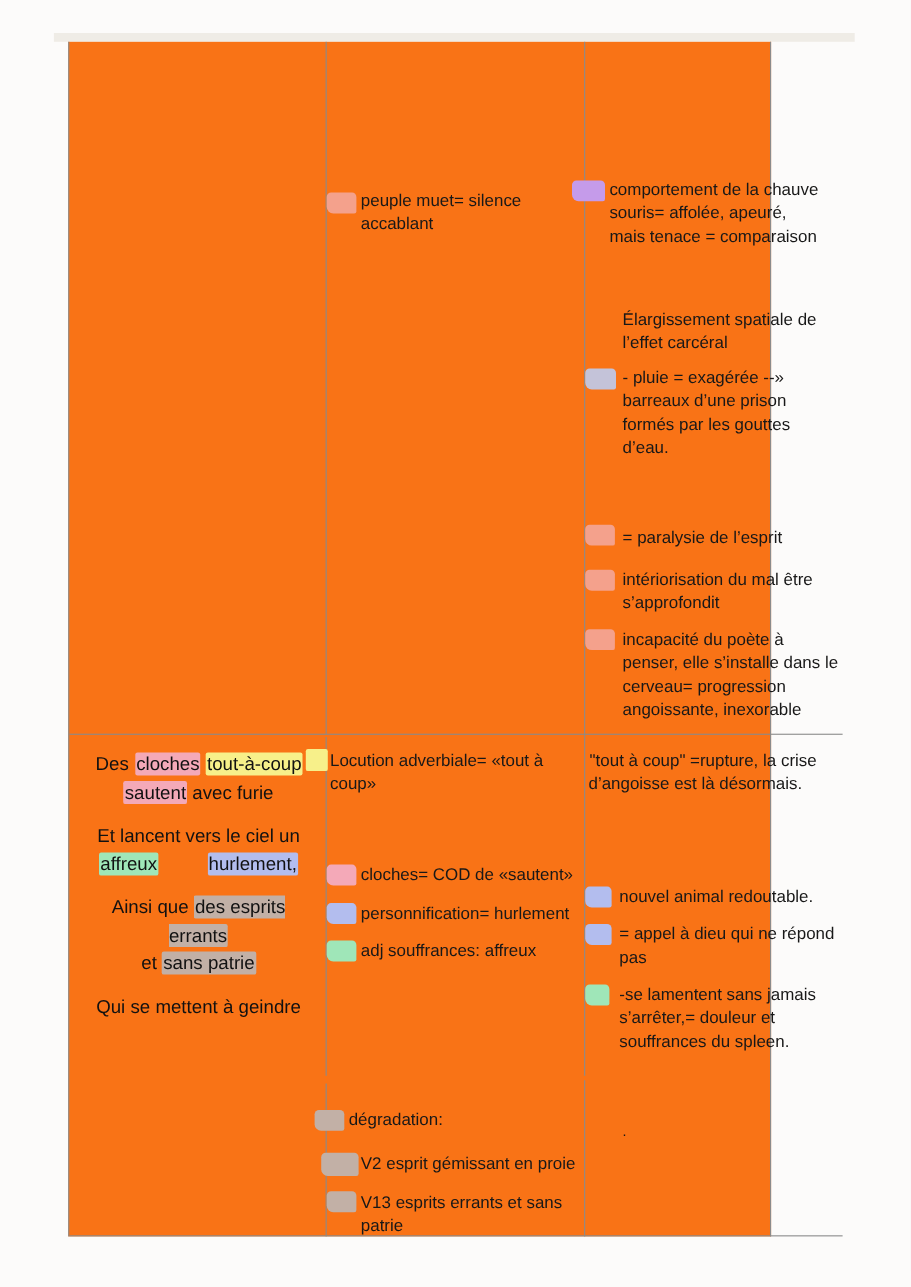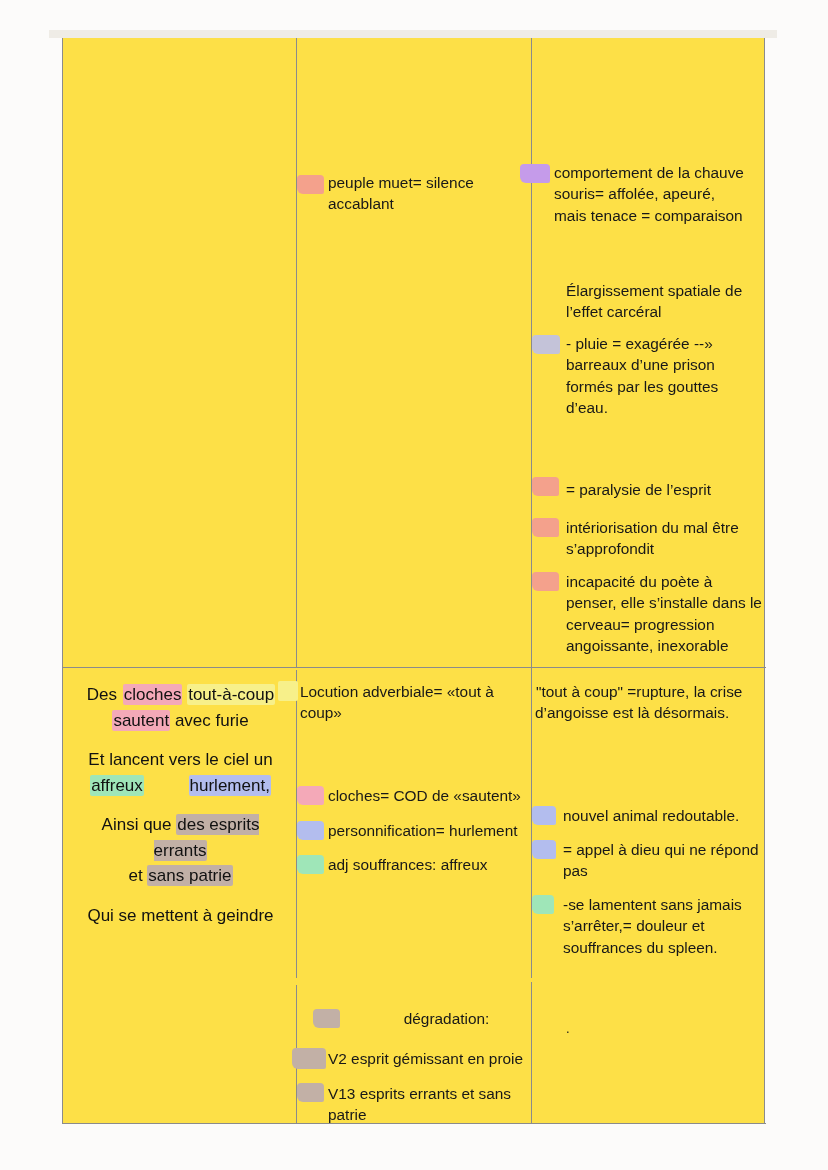--- a/index.html
+++ b/index.html
@@ -31,26 +31,26 @@
     width: 728px;
     height: 8px;
     background: #efece6;
   }
 
   
   .table {
     position: absolute;
     left: 62px;
     top: 38px;
-    width: 703px;
+    width: 639px;
     height: 1086px;
     border-left: 1px solid #8b8b8b;
     border-right: 1px solid #8b8b8b;
     box-sizing: border-box;
-    background: #fde047;
+    background: #f97316;
   }
   
   .vline {
     position: absolute;
     top: 0;
     width: 1px;
     background: #8b8b8b;
   }
   .vline.c1 { left: 233px; }
   .vline.c2 { left: 468px; }
@@ -236,21 +236,21 @@
       </div>
 
       <div class="note" style="left:31px; top:226px; width:205px;">
         <span class="chip" style="left:-31px; top:1px; background:#9fe6b8; width:22px;"></span>
         <span class="body">-se lamentent sans jamais s’arrêter,= douleur et souffrances du spleen.</span>
       </div>
     </div>
 
     <div class="cell" style="left:234px; top:940px; width:240px; height:146px;">
 
-      <div class="note" style="left:47px; top:30px; width:205px;text-align:center;">
+      <div class="note" style="left:20px; top:30px; width:205px;">
         <span class="chip" style="left:-31px; top:1px; background:#c2b0a6;"></span>
         <span class="body">dégradation:</span>
       </div>
 
       <div class="note" style="left:31px; top:70px; width:215px;">
         <span class="chip wide" style="left:-36px; top:0px; background:#c2b0a6;"></span>
         <span class="body">V2 esprit gémissant en proie</span>
       </div>
 
       <div class="note" style="left:31px; top:105px; width:212px;">

